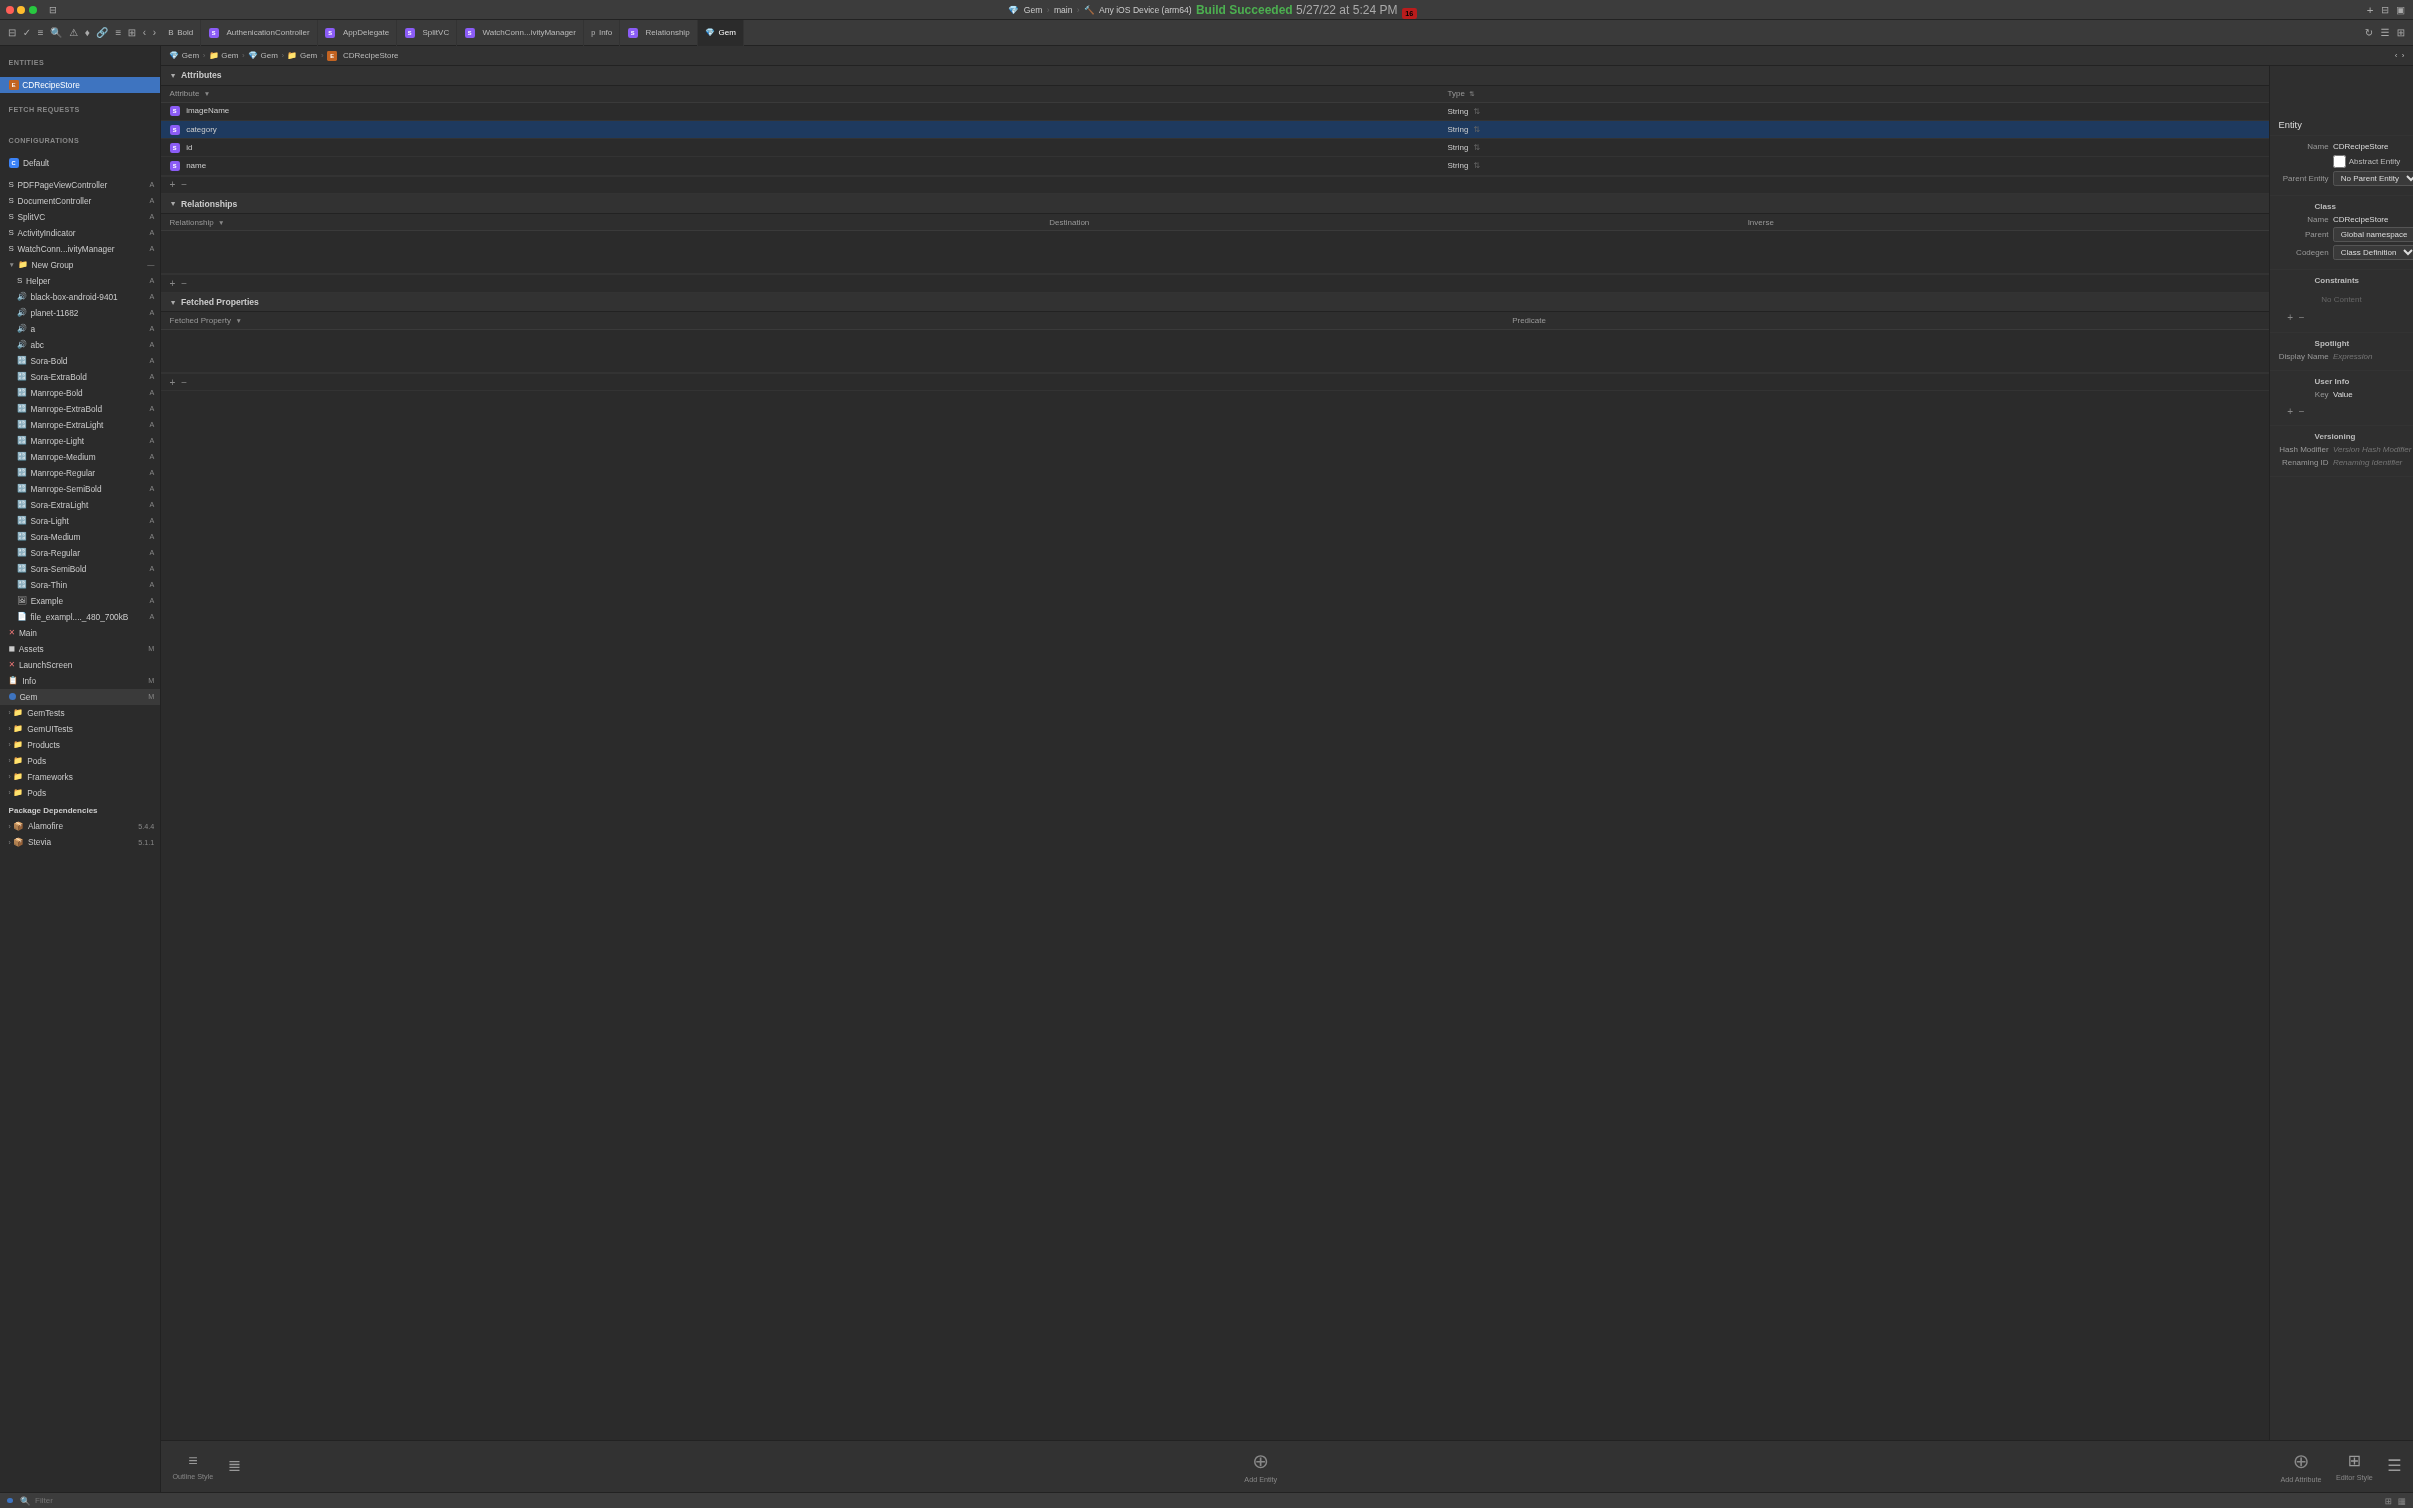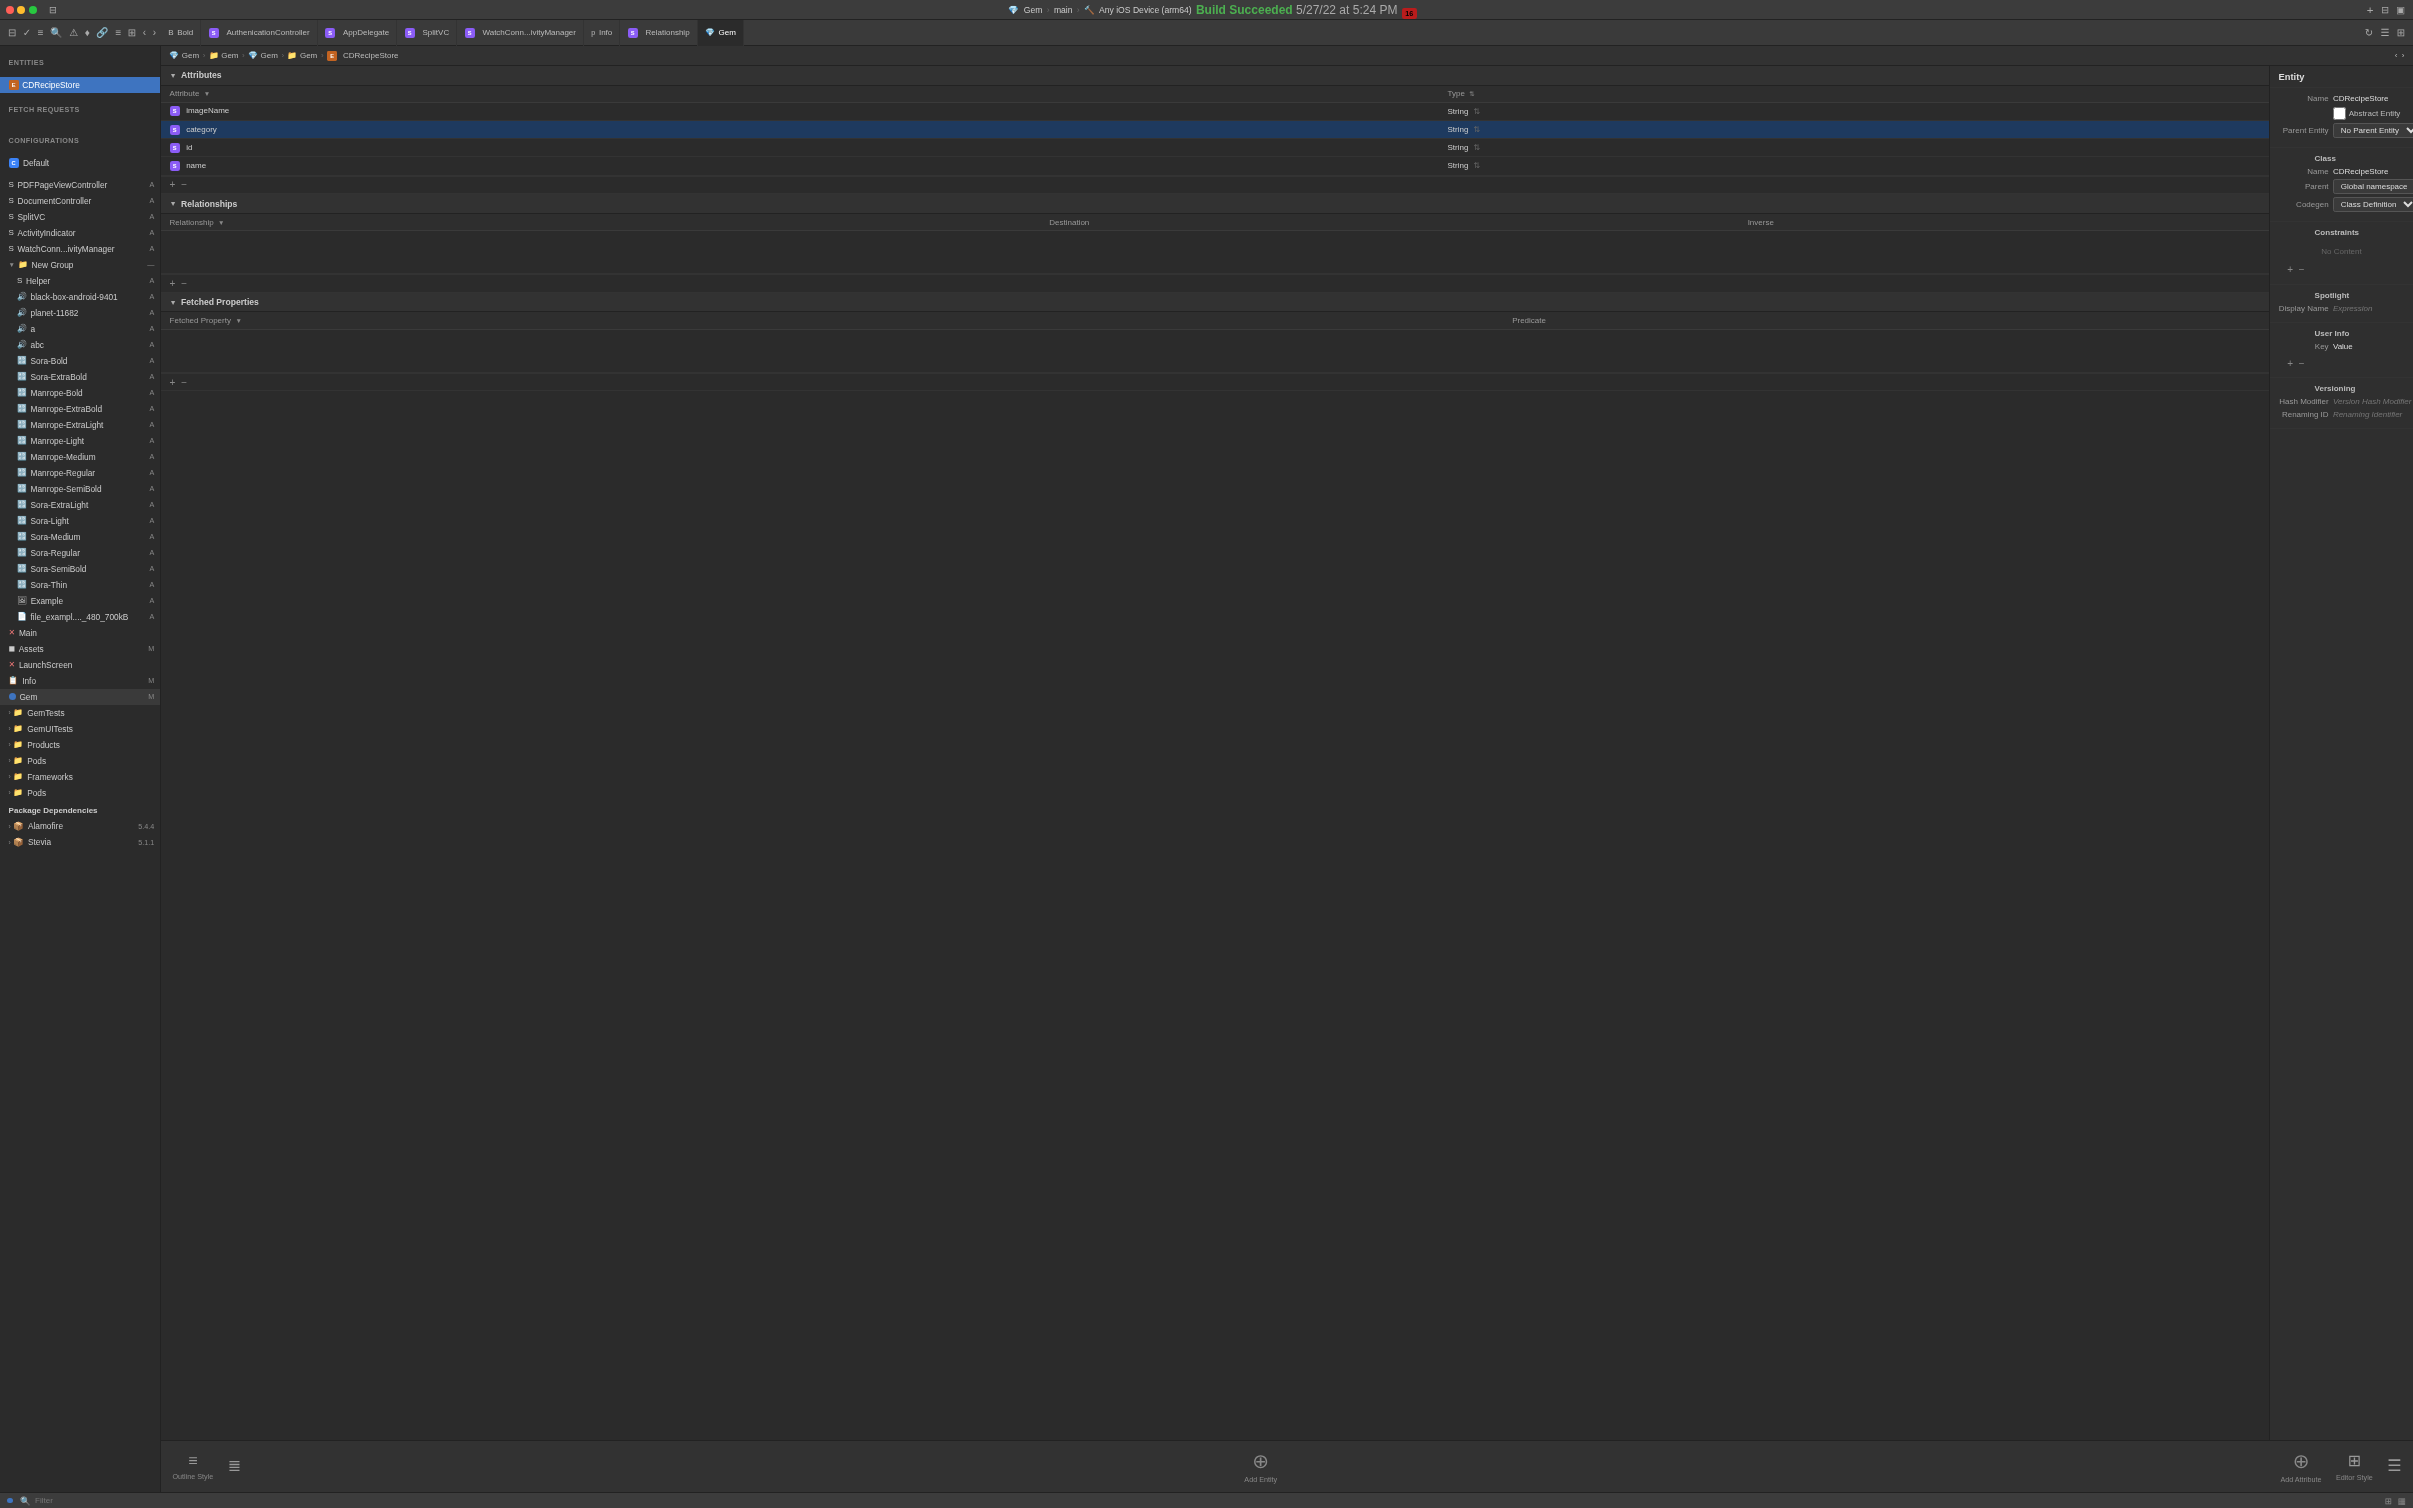--- a/index.html
+++ b/index.html
@@ -306,23 +306,24 @@
     .inspector {
       width: 144px;
       background: #2f2f2f;
       border-left: 0.7px solid #222;
       overflow-y: auto;
       flex-shrink: 0;
     }
     .inspector-header {
       padding: 5.7px 8.6px;
       font-size: 9.3px;
-      font-weight: 700;
+      font-weight: 400;
       color: #ddd;
       border-bottom: 0.7px solid #333;
+      margin-top: 48px;
     }
     .inspector-section {
       padding: 5.7px 8.6px;
       border-bottom: 0.7px solid #333;
     }
     .inspector-section-title {
       font-size: 8px;
       font-weight: 600;
       color: #bbb;
       margin-bottom: 4.3px;

